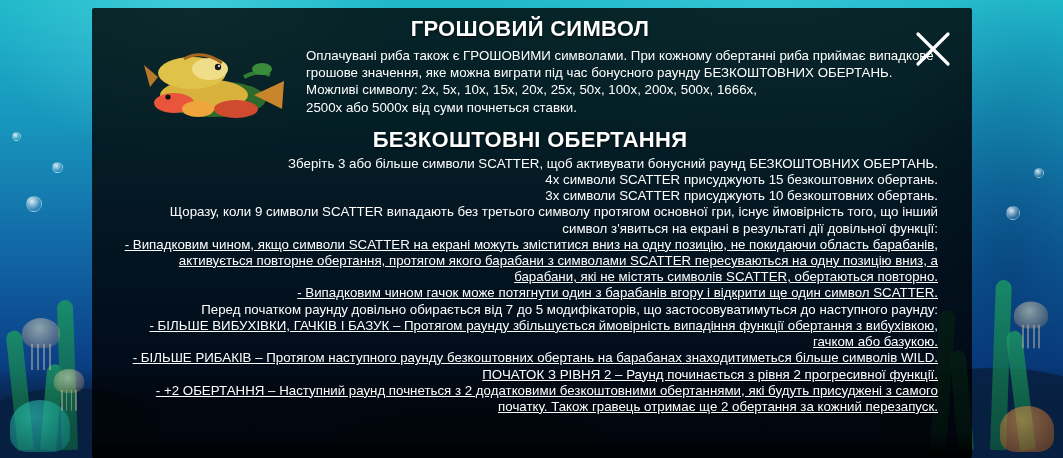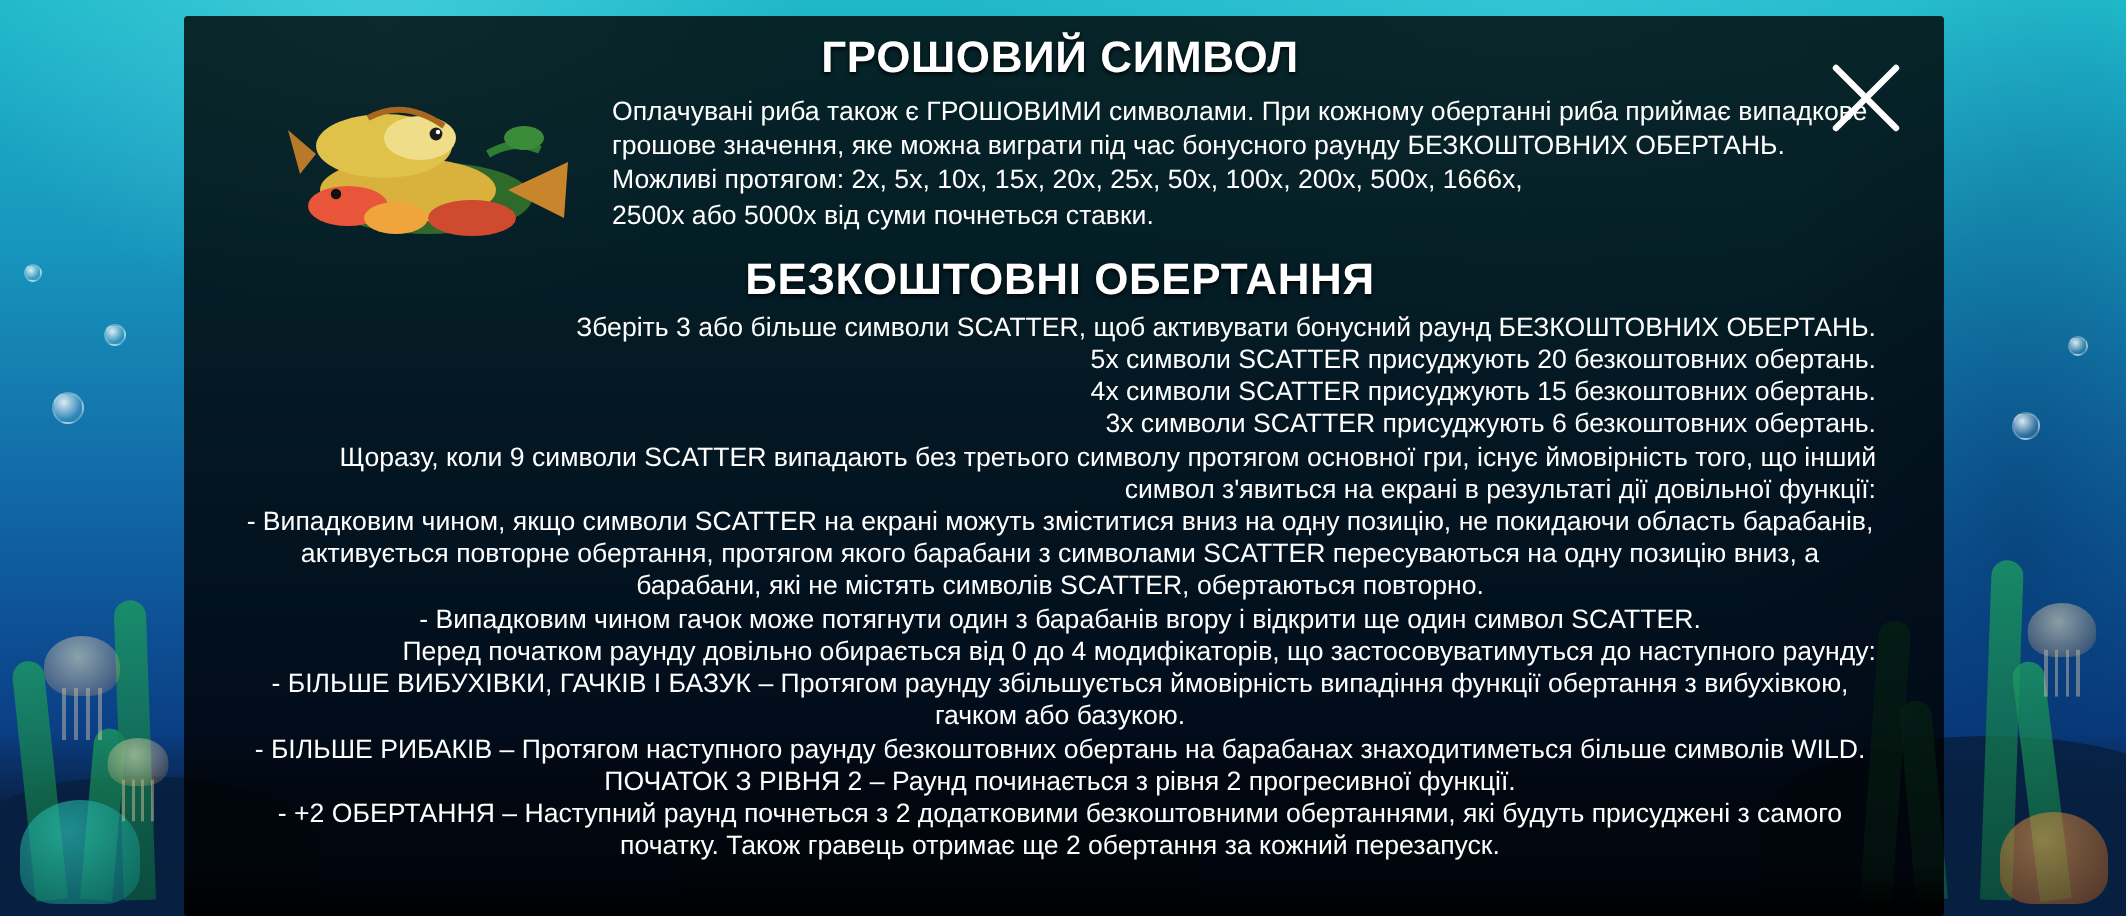--- a/index.html
+++ b/index.html
@@ -153,21 +153,21 @@
   .money-text {
     flex: 1 1 auto;
     padding-top: 2px;
     font-size: 13.3px;
     line-height: 1.30;
   }
   .money-text p { margin: 0; }
 
   .free-lines p { margin: 0; }
   .para-c { margin: 0; text-align: right; }
-  .bullets p { margin: 0; text-align: center; }
+  .bullets p { margin: 0; text-align: right; text-decoration: underline; }
 
   .fade-bottom {
     position: absolute;
     left: 0; right: 0; bottom: 0;
     height: 26px;
     background: linear-gradient(to bottom, rgba(0,0,0,0) 0%, rgba(0,0,0,0.85) 85%);
     pointer-events: none;
   }
 </style>
 </head>
@@ -235,42 +235,41 @@
             <ellipse cx="92" cy="62" rx="22" ry="9" fill="#cf4a2f"></ellipse>
             <ellipse cx="54" cy="62" rx="16" ry="8" fill="#f0a43c"></ellipse>
             <circle cx="24" cy="50" r="2.6" fill="#111"></circle>
             <path d="M100 30 q14 -8 26 -2" stroke="#2e7d32" stroke-width="4" fill="none"></path>
             <ellipse cx="118" cy="22" rx="10" ry="6" fill="#3a8c3a"></ellipse>
           </svg>
         </div>
 
         <div class="money-text">
           <p>Оплачувані риба також є ГРОШОВИМИ символами. При кожному обертанні риба приймає випадкове грошове значення, яке можна виграти під час бонусного раунду БЕЗКОШТОВНИХ ОБЕРТАНЬ.</p>
-          <p>Можливі протягом: 2х, 5х, 10х, 15х, 20х, 25х, 50х, 100х, 200х, 500х, 1666х,</p>
+          <p>Можливі символу: 2х, 5х, 10х, 15х, 20х, 25х, 50х, 100х, 200х, 500х, 1666х,</p>
           <p>2500х або 5000х від суми почнеться ставки.</p>
         </div>
       </div>
 
       <h2 class="sec-title">БЕЗКОШТОВНІ ОБЕРТАННЯ</h2>
 
       <div class="free-lines">
         <p class="para-c">Зберіть 3 або більше символи SCATTER, щоб активувати бонусний раунд БЕЗКОШТОВНИХ ОБЕРТАНЬ.</p>
-        <p class="para-c">5х символи SCATTER присуджують 20 безкоштовних обертань.</p>
         <p class="para-c">4х символи SCATTER присуджують 15 безкоштовних обертань.</p>
-        <p class="para-c">3х символи SCATTER присуджують 6 безкоштовних обертань.</p>
+        <p class="para-c">3х символи SCATTER присуджують 10 безкоштовних обертань.</p>
       </div>
 
       <p class="para-c">Щоразу, коли 9 символи SCATTER випадають без третього символу протягом основної гри, існує ймовірність того, що інший символ з'явиться на екрані в результаті дії довільної функції:</p>
 
       <div class="bullets">
         <p>- Випадковим чином, якщо символи SCATTER на екрані можуть зміститися вниз на одну позицію, не покидаючи область барабанів, активується повторне обертання, протягом якого барабани з символами SCATTER пересуваються на одну позицію вниз, а барабани, які не містять символів SCATTER, обертаються повторно.</p>
         <p>- Випадковим чином гачок може потягнути один з барабанів вгору і відкрити ще один символ SCATTER.</p>
       </div>
 
-      <p class="para-c">Перед початком раунду довільно обирається від 0 до 4 модифікаторів, що застосовуватимуться до наступного раунду:</p>
+      <p class="para-c">Перед початком раунду довільно обирається від 7 до 5 модифікаторів, що застосовуватимуться до наступного раунду:</p>
 
       <div class="bullets">
         <p>- БІЛЬШЕ ВИБУХІВКИ, ГАЧКІВ І БАЗУК – Протягом раунду збільшується ймовірність випадіння функції обертання з вибухівкою, гачком або базукою.</p>
         <p>- БІЛЬШЕ РИБАКІВ – Протягом наступного раунду безкоштовних обертань на барабанах знаходитиметься більше символів WILD.</p>
         <p>ПОЧАТОК З РІВНЯ 2 – Раунд починається з рівня 2 прогресивної функції.</p>
         <p>- +2 ОБЕРТАННЯ – Наступний раунд почнеться з 2 додатковими безкоштовними обертаннями, які будуть присуджені з самого початку. Також гравець отримає ще 2 обертання за кожний перезапуск.</p>
       </div>
 
     </div>
 

